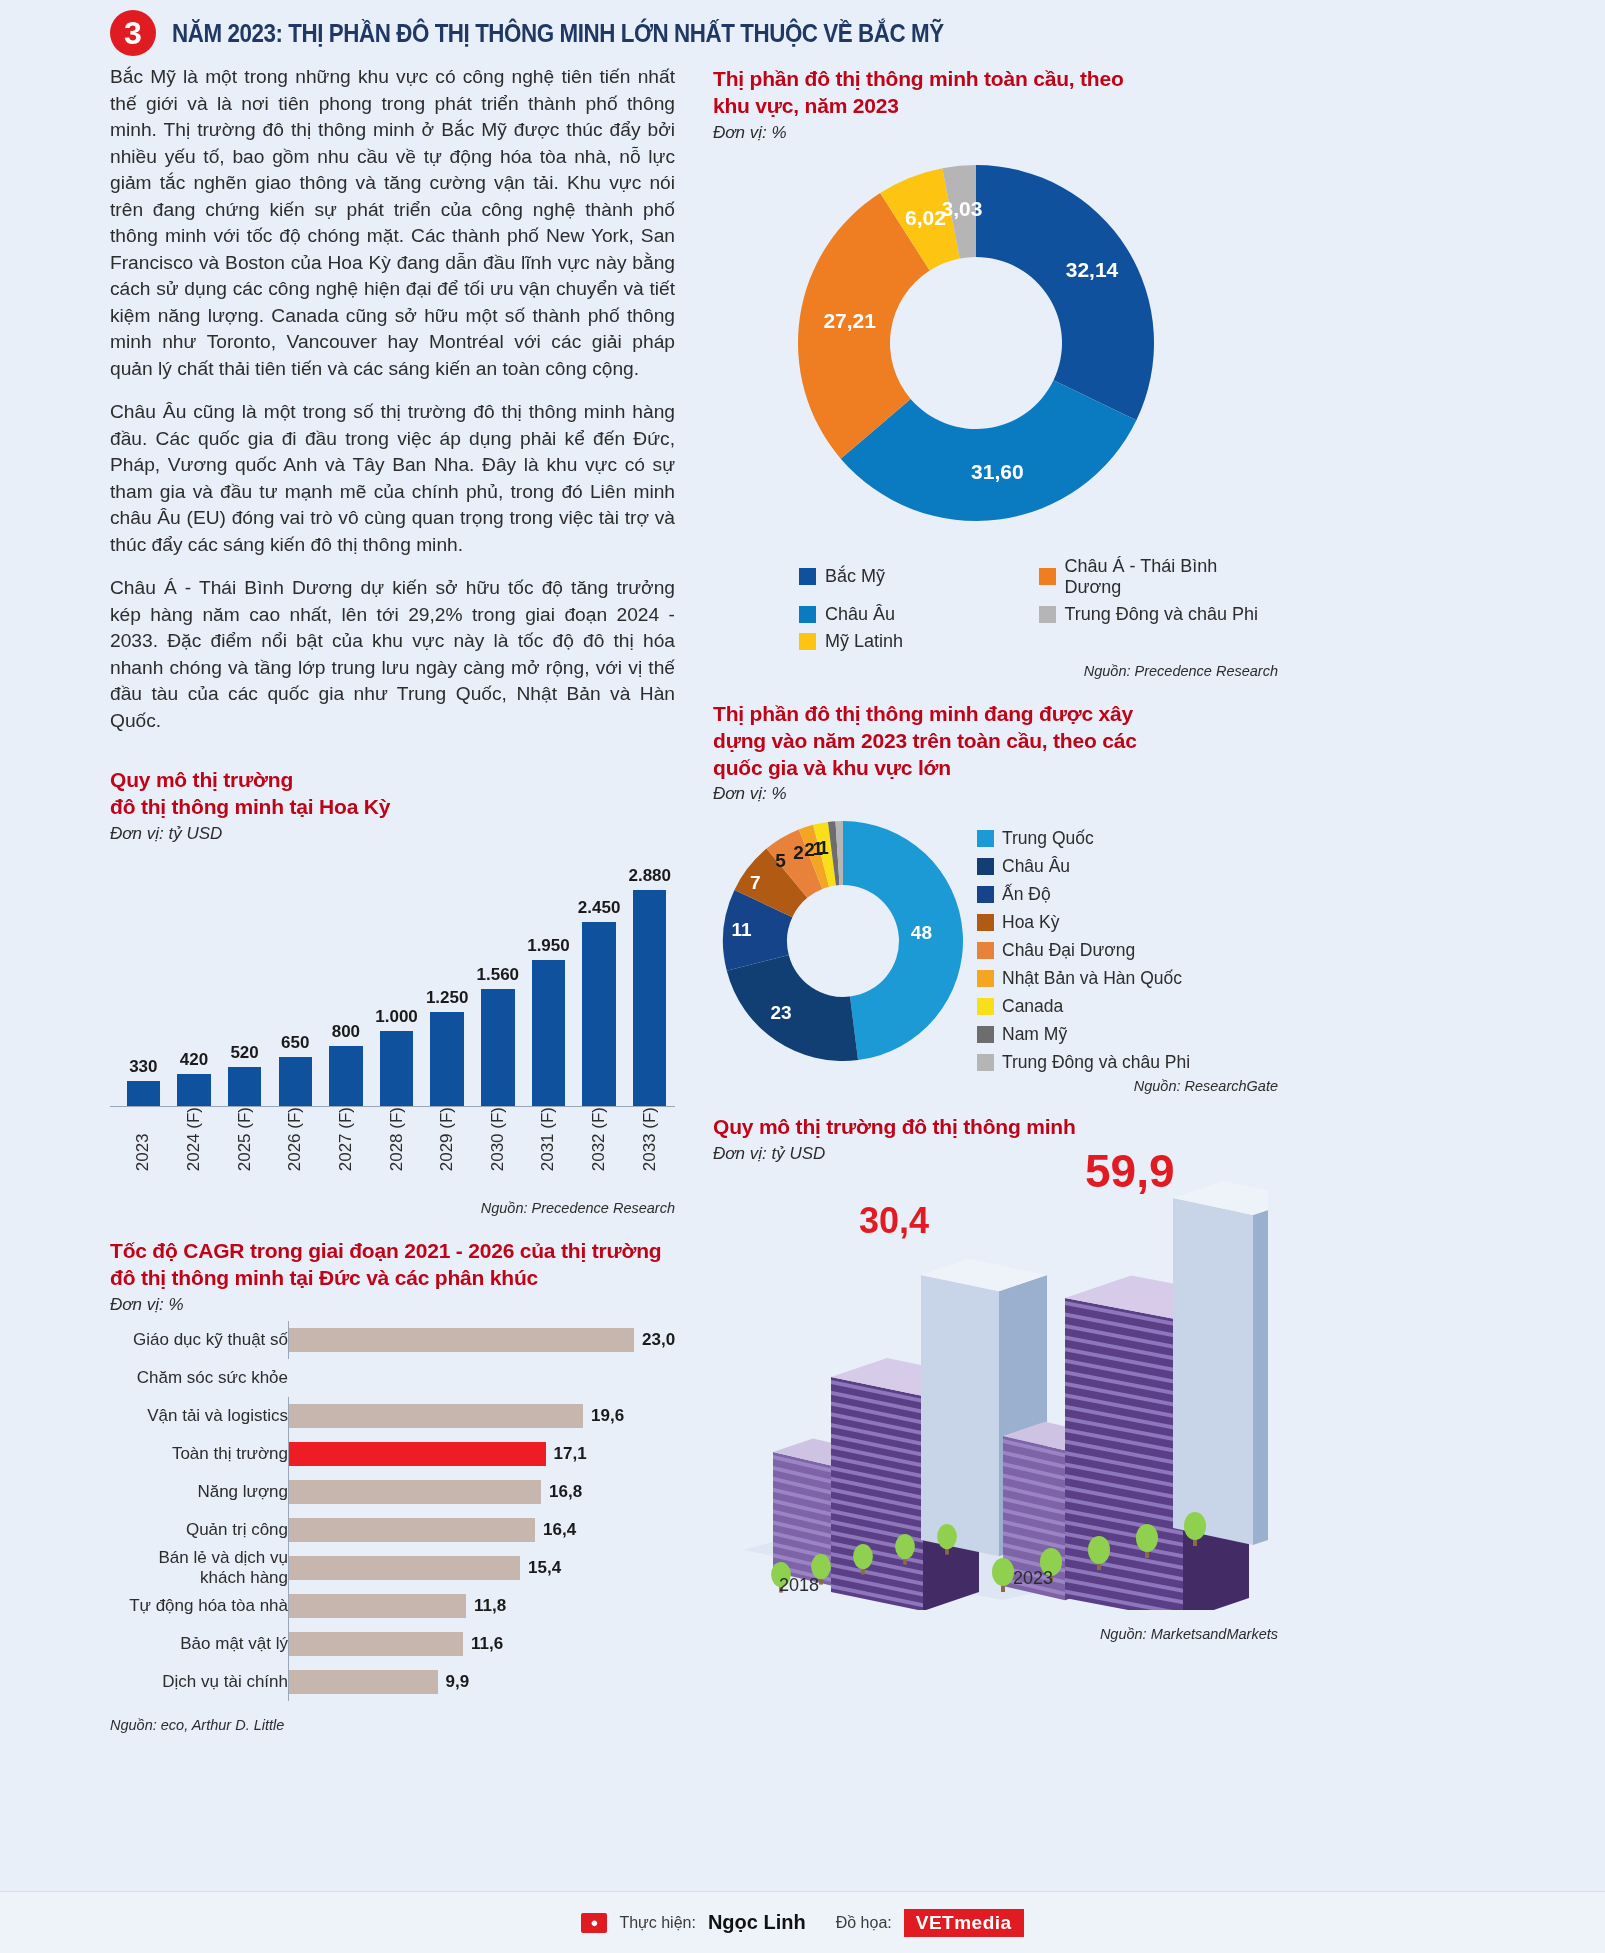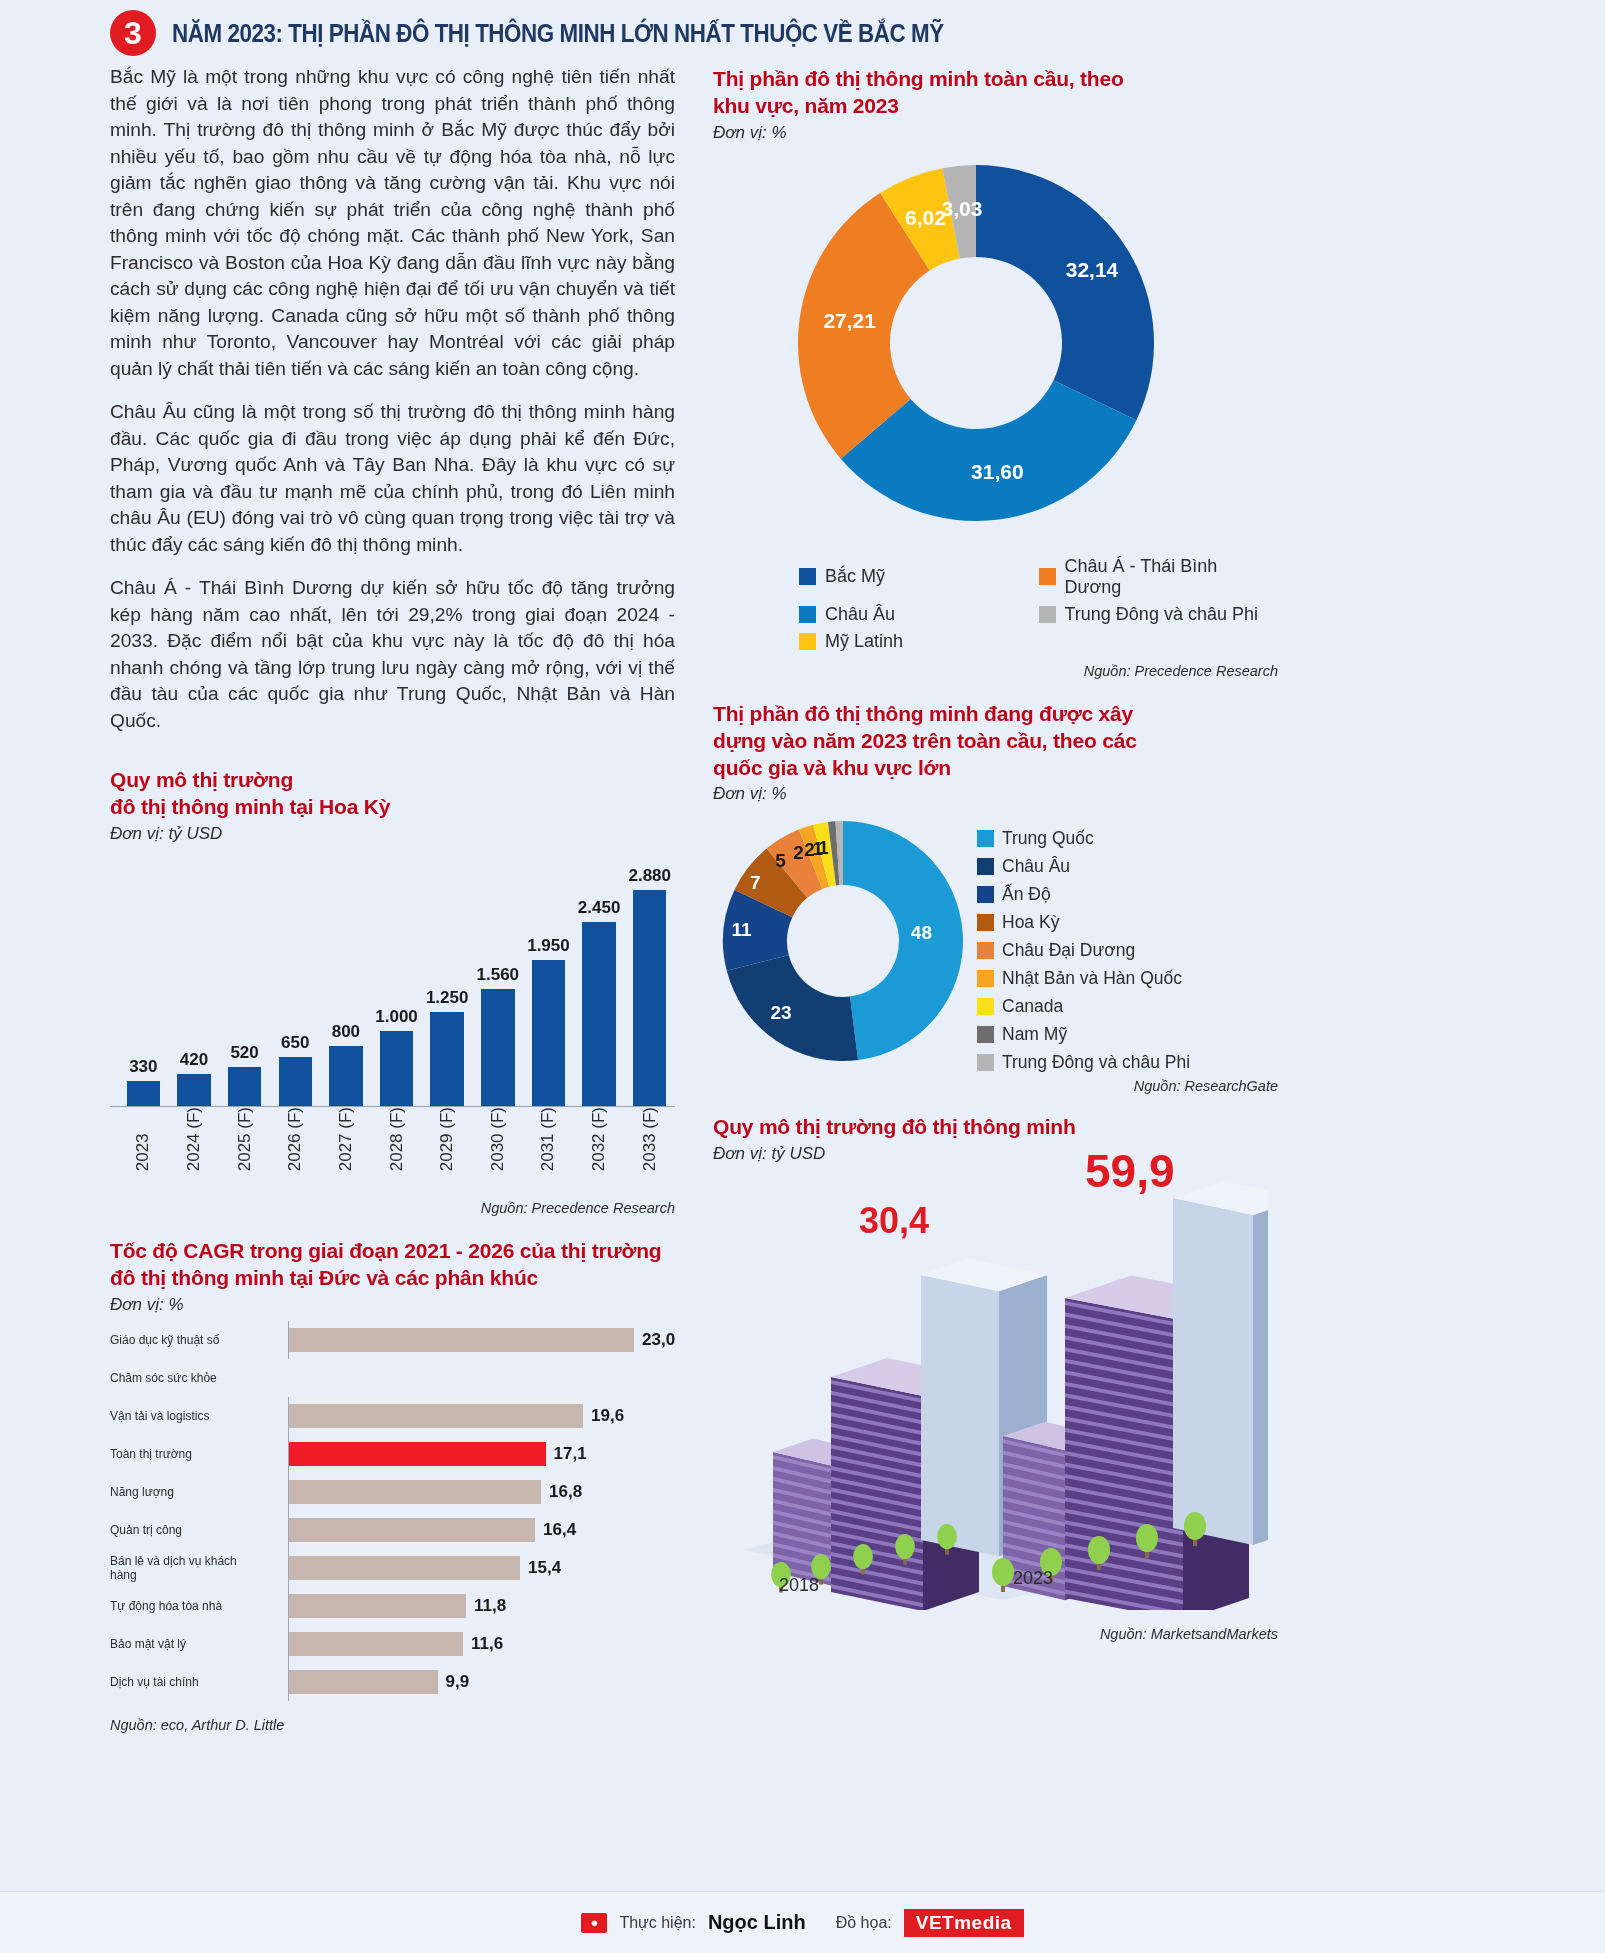--- a/index.html
+++ b/index.html
@@ -76,22 +76,22 @@
   }
 
   
   .donut2-row { display: flex; align-items: flex-start; gap: 4px; }
   .donut2-legend { padding-top: 14px; }
   .donut2-legend .lg-item { font-size: 17.5px; padding: 3.5px 0; gap: 8px; }
 
   
   .hbar-row { display: flex; align-items: center; height: 38px; }
   .hbar-label {
-    width: 178px; flex: 0 0 178px; text-align: left;
-    font-size: 12px; color: #2c2c2c; padding-right: 22px;
+    width: 178px; flex: 0 0 178px; text-align: right;
+    font-size: 17px; color: #2c2c2c; padding-right: 0;
   }
   .hbar-track { flex: 1; display: flex; align-items: center; position: relative; border-left: 1.5px solid #9aa7b8; height: 100%; }
   .hbar { height: 24px; background: #c6b6ad; }
   .hbar.hl { background: #ee1c25; }
   .hbar-val { font-size: 17px; font-weight: 700; color: #1a1a1a; margin-left: 8px; }
 
   
   .china-wrap { position: relative; height: 470px; margin-top: 6px; }
   .big-val { position: absolute; color: #e11b22; font-weight: 700; }
   .yr-lab { position: absolute; font-size: 18px; color: #2c2c2c; }

